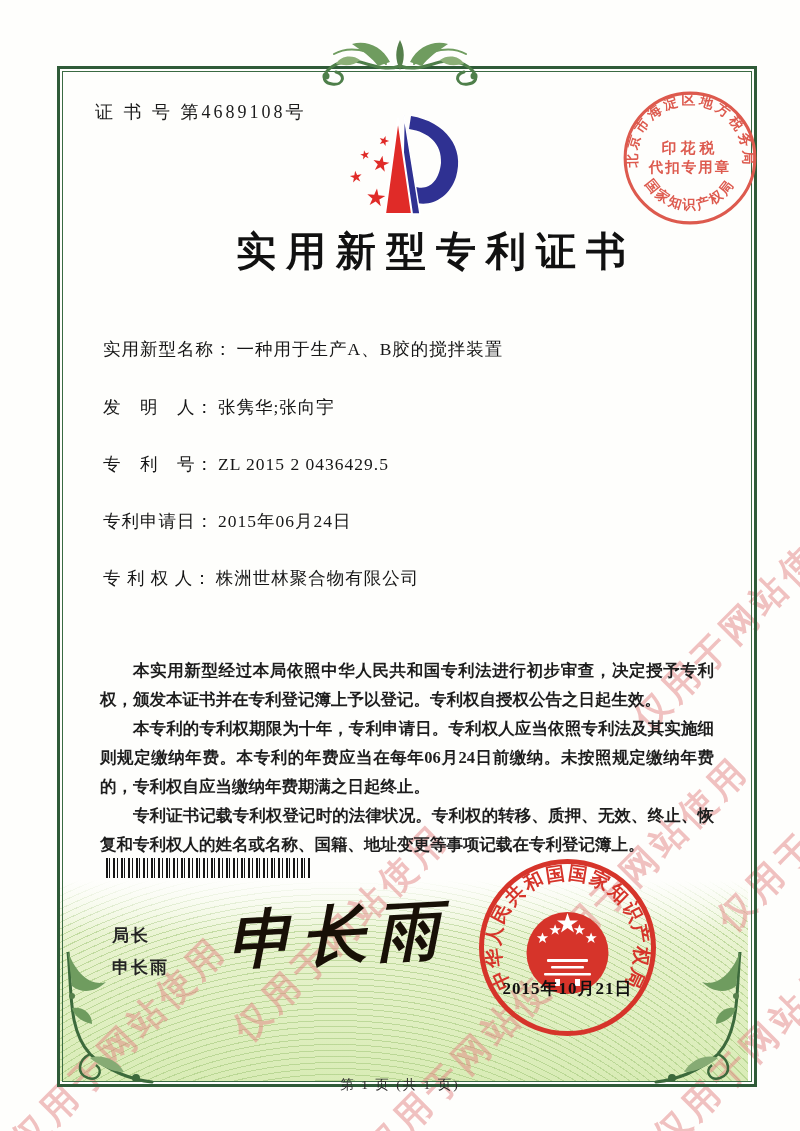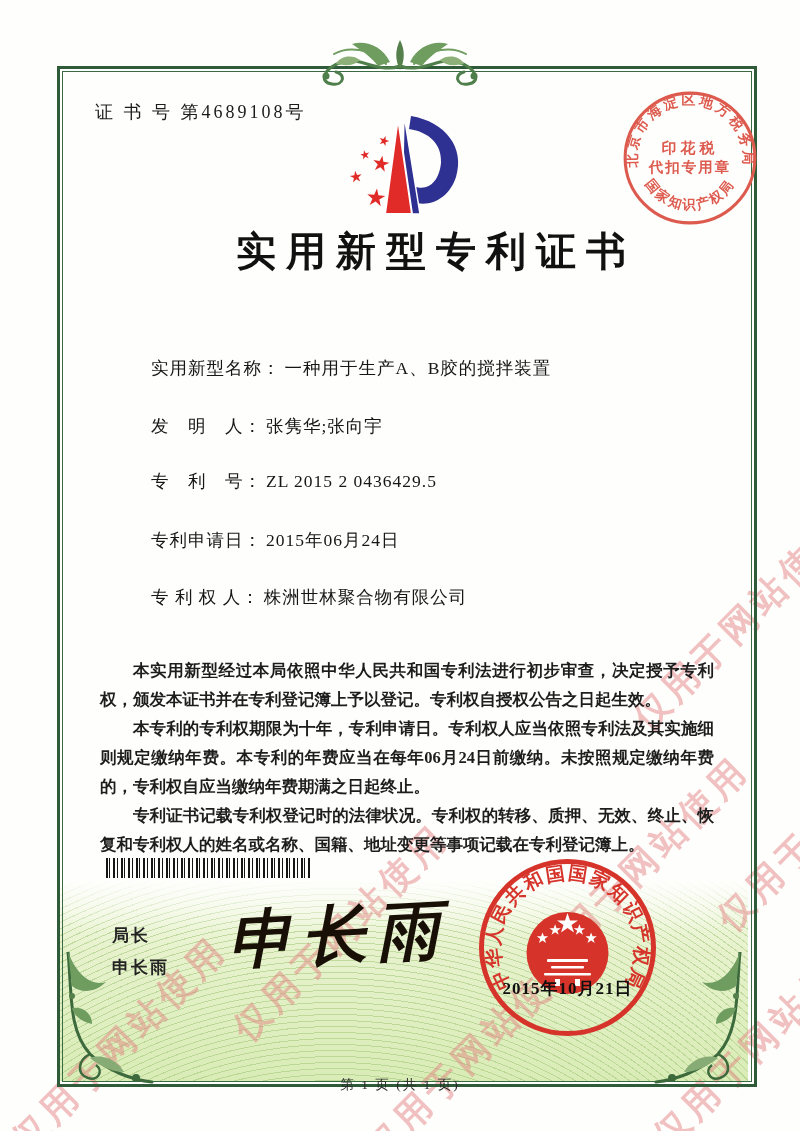--- a/index.html
+++ b/index.html
@@ -24,22 +24,22 @@
          border:3px solid #2f5b38;z-index:3;}
   .frame-inner{position:absolute;left:2px;top:2px;right:2px;bottom:2px;border:1px solid #3a6a42;}
 
   .content{position:absolute;z-index:4;}
 
   .certno{left:95px;top:100px;font-size:18px;letter-spacing:3px;color:#1b1b1b;}
   .title{left:0;top:224px;width:800px;text-align:center;font-size:40px;font-weight:700;
          letter-spacing:10px;color:#111;padding-left:36px;}
 
   .frow{left:103px;width:620px;font-size:17.5px;color:#161616;letter-spacing:1px;}
-  .frow .lab{display:inline-block;margin-left:48px;}
-  .frow .val{display:inline-block;margin-left:4px;margin-top:19px;}
+  .frow .lab{display:inline-block;}
+  .frow .val{display:inline-block;margin-left:4px;}
 
   .paras{left:100px;top:656px;width:614px;font-size:16.5px;line-height:29px;color:#1d1d1d;
          text-align:justify;}
   .paras p{margin:0;text-indent:2em;font-weight:bold;}
 
   .barcode{left:106px;top:858px;width:204px;height:20px;
     background:repeating-linear-gradient(90deg,#151515 0 2px,transparent 2px 3px,#151515 3px 4px,
       transparent 4px 7px,#151515 7px 9px,transparent 9px 11px,#151515 11px 12px,transparent 12px 15px);}
 
   .comm-label{left:112px;top:924px;font-size:17px;font-weight:700;color:#232323;letter-spacing:2px;font-family:Liberation Serif, serif;}

